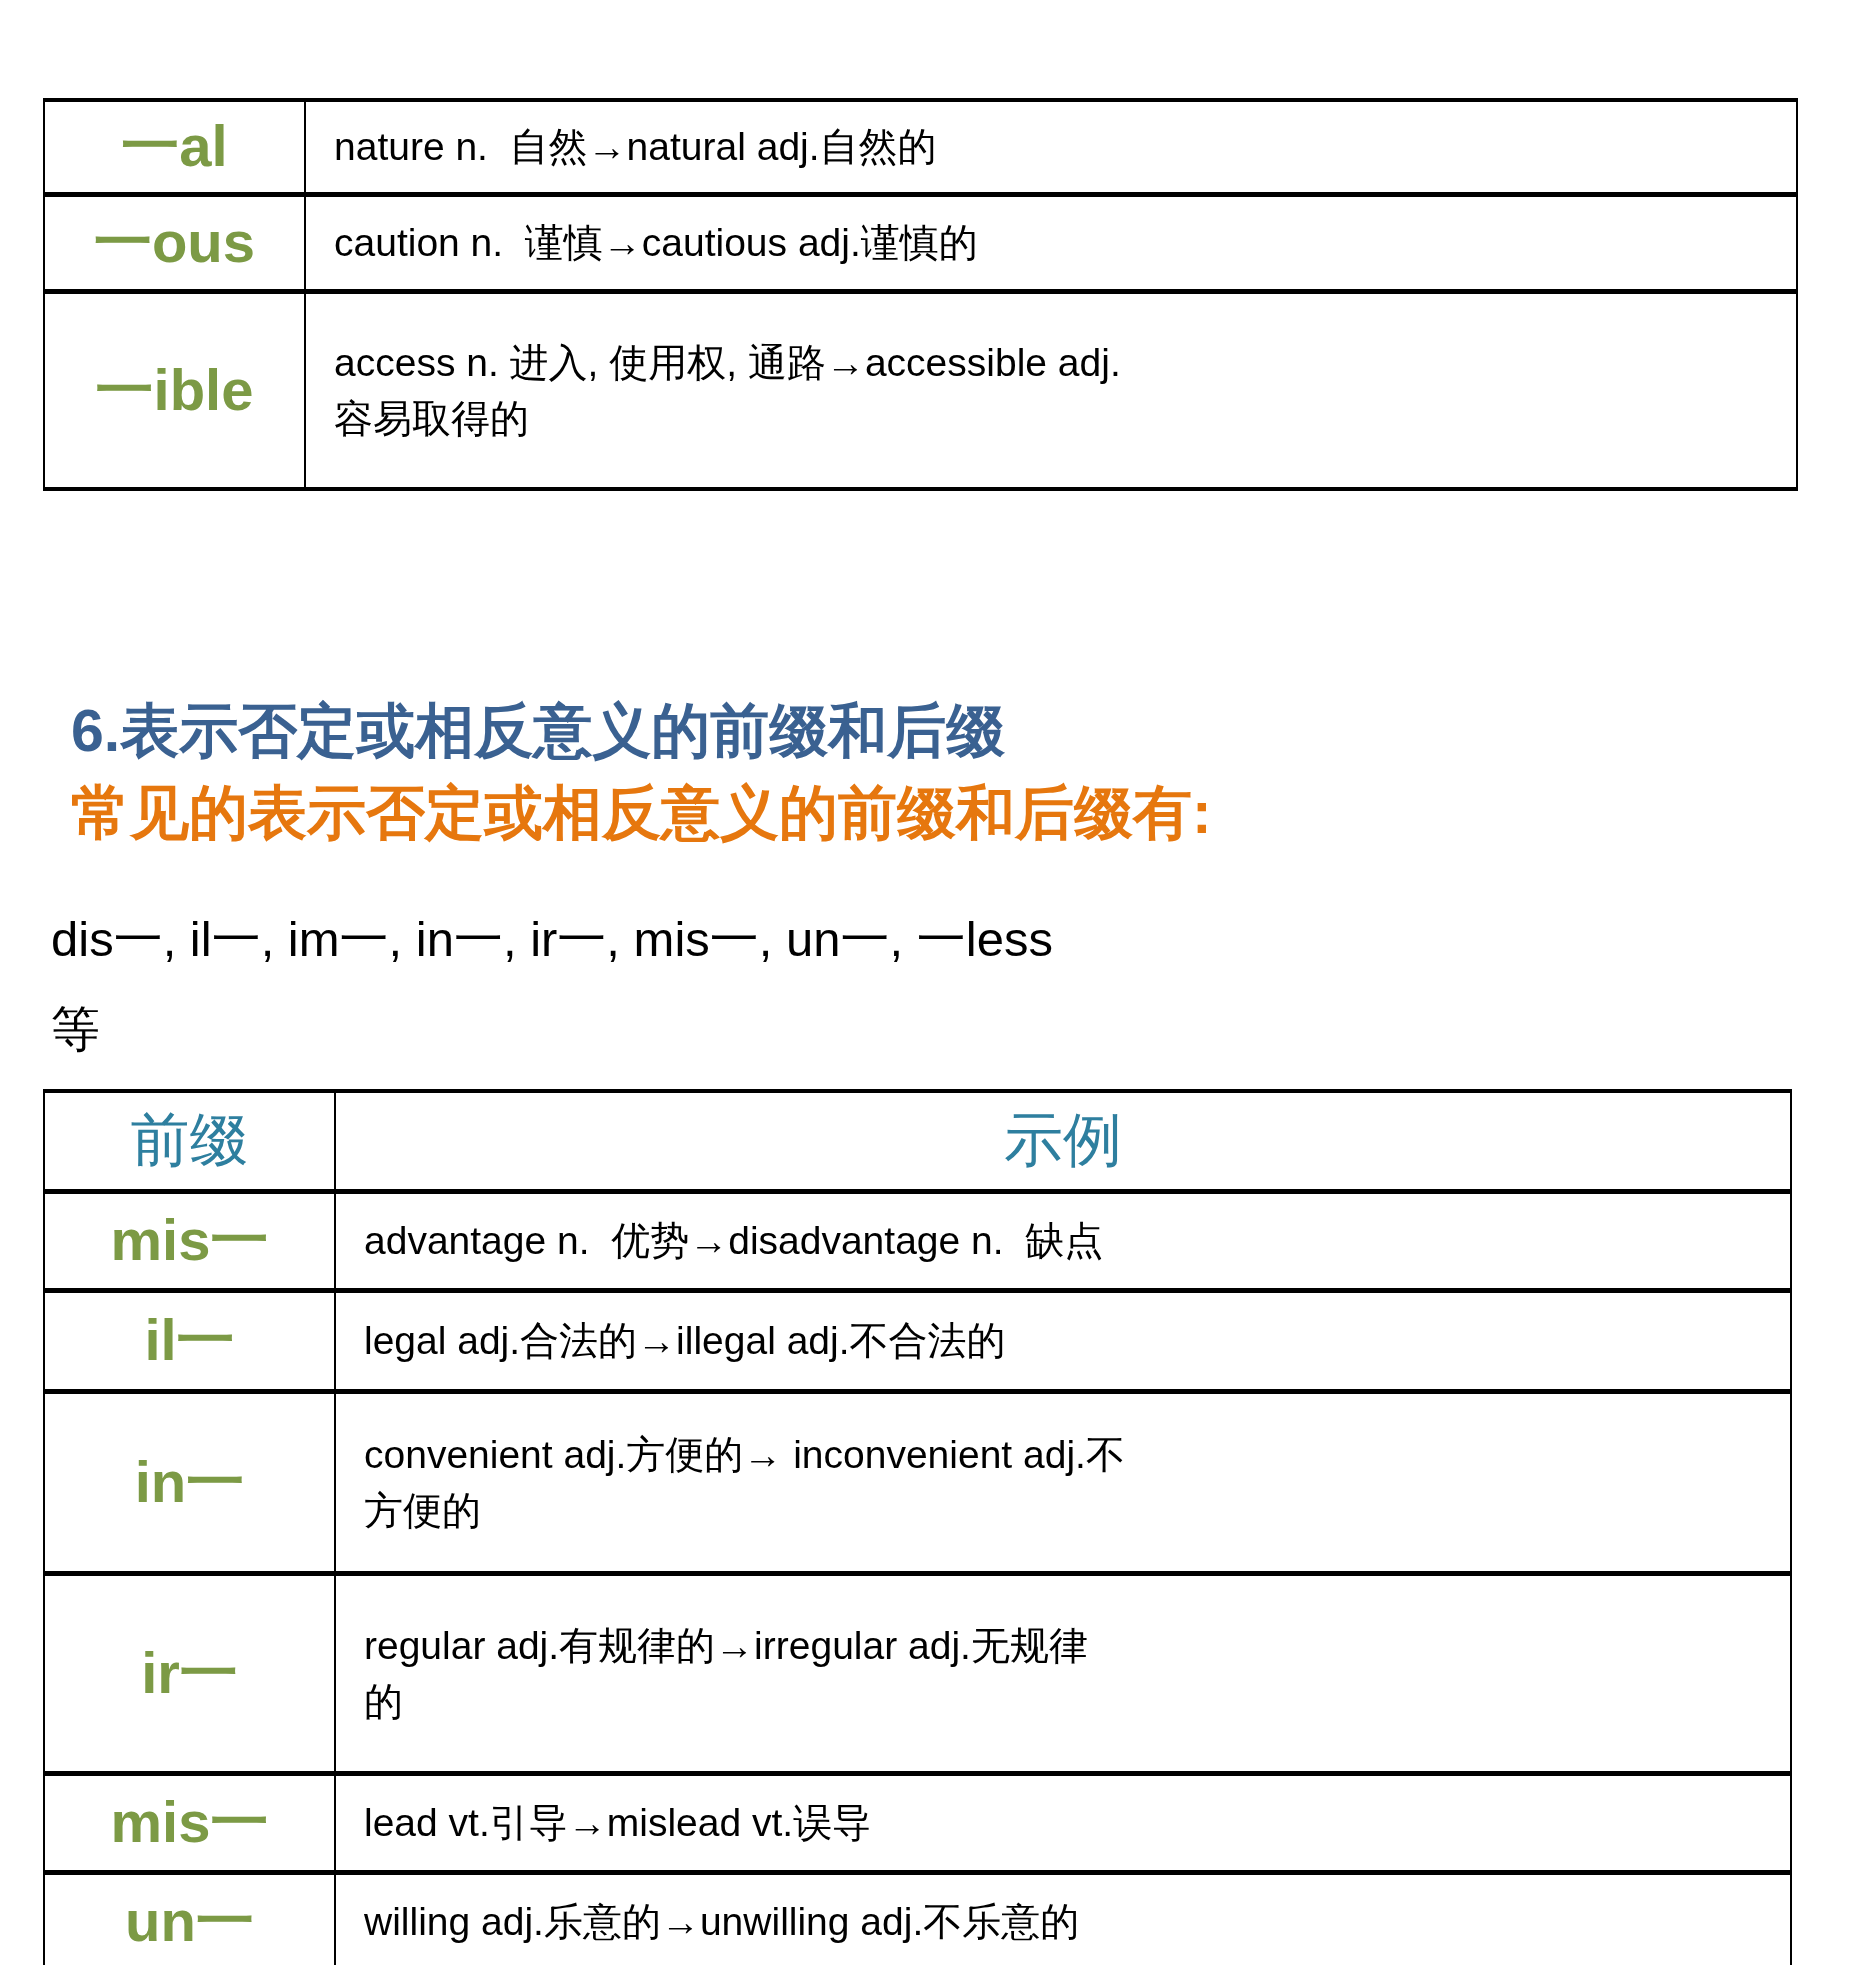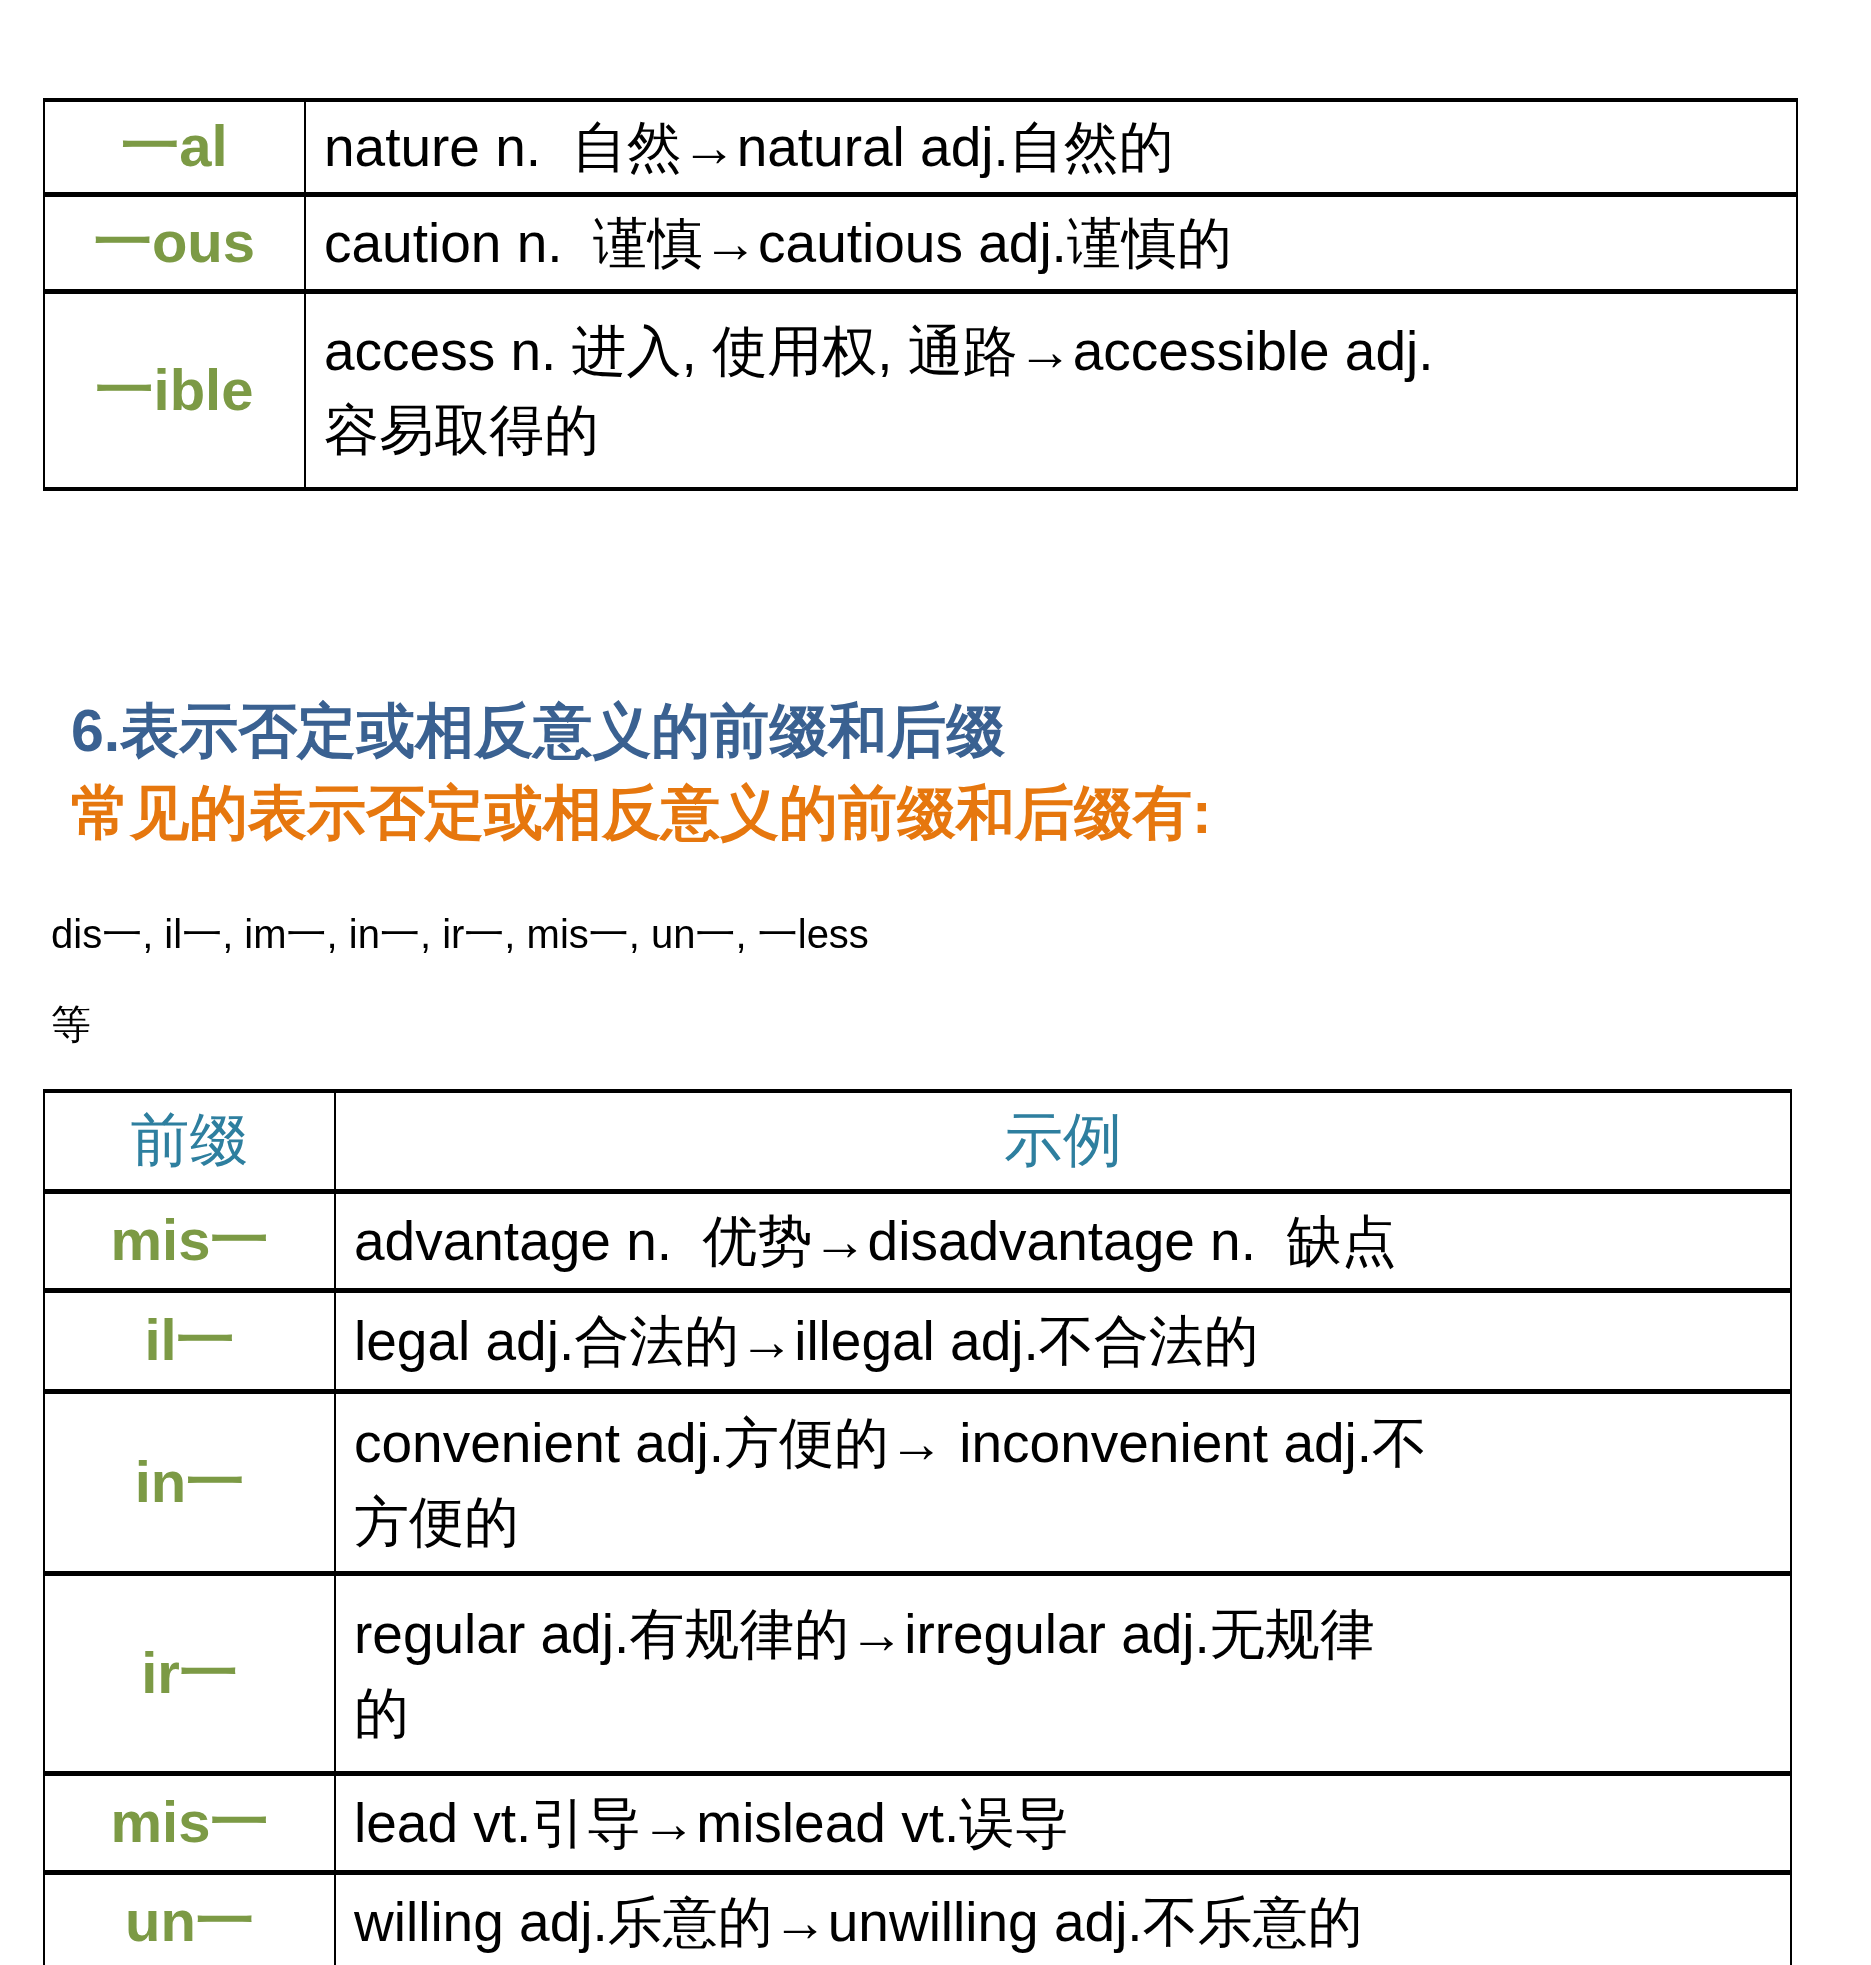--- a/index.html
+++ b/index.html
@@ -6,21 +6,21 @@
   body{
     width:1872px;height:2647px;position:relative;background:#ffffff;
     font-family:"Liberation Sans","DejaVu Sans",sans-serif;color:#000;
     overflow:hidden;
   }
   .tbl{position:absolute;left:43px;border:2.4px solid #000;border-top-width:4.7px;border-bottom-width:4.7px;background:#fff;}
   .row{display:grid;border-bottom:5.1px solid #000;}
   .row:last-child{border-bottom:none;}
   .cell{display:flex;align-items:center;box-sizing:border-box;}
   .pcell{justify-content:center;border-right:2.4px solid #000;font-weight:bold;color:#7c9a45;font-size:58px;text-align:center;}
-  .ecell{justify-content:flex-start;padding-left:18px;padding-right:11.8px;font-size:55px;line-height:1.42;white-space:pre-wrap;}
+  .ecell{justify-content:flex-start;padding-left:28px;padding-right:11.8px;font-size:39px;line-height:1.42;white-space:pre-wrap;}
   .hcell{justify-content:center;color:#2e7f9f;font-weight:normal;font-size:59px;}
   .hcell.first{border-right:2.4px solid #000;}
 
   
   .t1{top:98px;width:1751px;}
   .t1 .row{grid-template-columns:261px 1fr;}
   .t1-r0{height:90px;}
   .t1-r1{height:193px;}
   .t1-r2{height:92px;}
 
@@ -34,21 +34,21 @@
   .t2-r3{height:195px;}
   .t2-r4{height:94px;}
   .t2-r5{height:94px;}
 
   .heading{position:absolute;left:71px;font-weight:bold;font-size:59px;line-height:1.15;white-space:nowrap;}
   .h-blue{color:#3a6191;}
   .h-orange{color:#e6770e;}
   .h5-title{top:698px;}
   .h5-sub{top:780px;}
 
-  .plist{position:absolute;left:51px;font-size:40px;line-height:1.2;color:#000;white-space:nowrap;}
+  .plist{position:absolute;left:51px;font-size:49px;line-height:1.2;color:#000;white-space:nowrap;}
   .plist-1{top:910px;}
   .plist-2{top:1000px;}
 </style>
 </head>
 <body>
 
 <div>
 
   <div class="tbl t1">
     <div class="row t1-r0">

